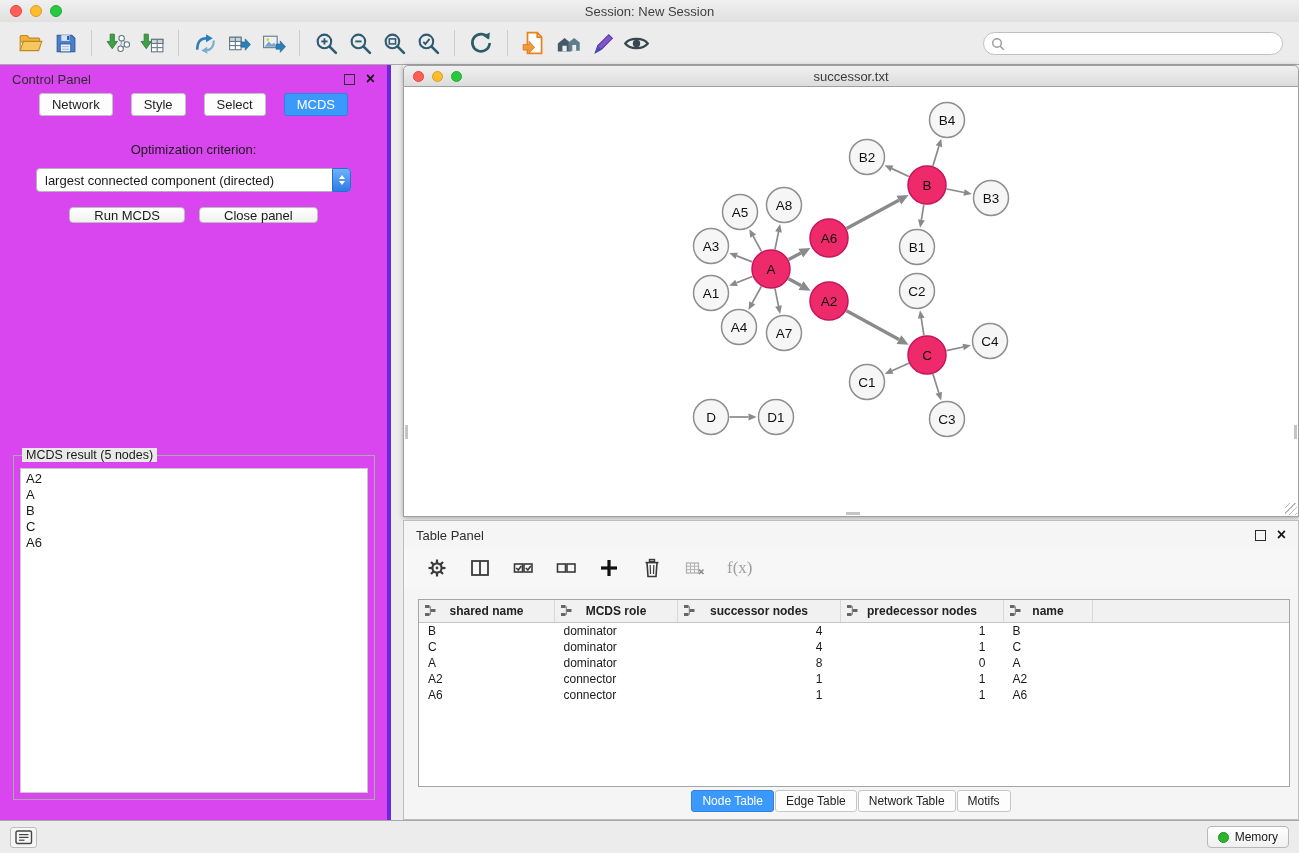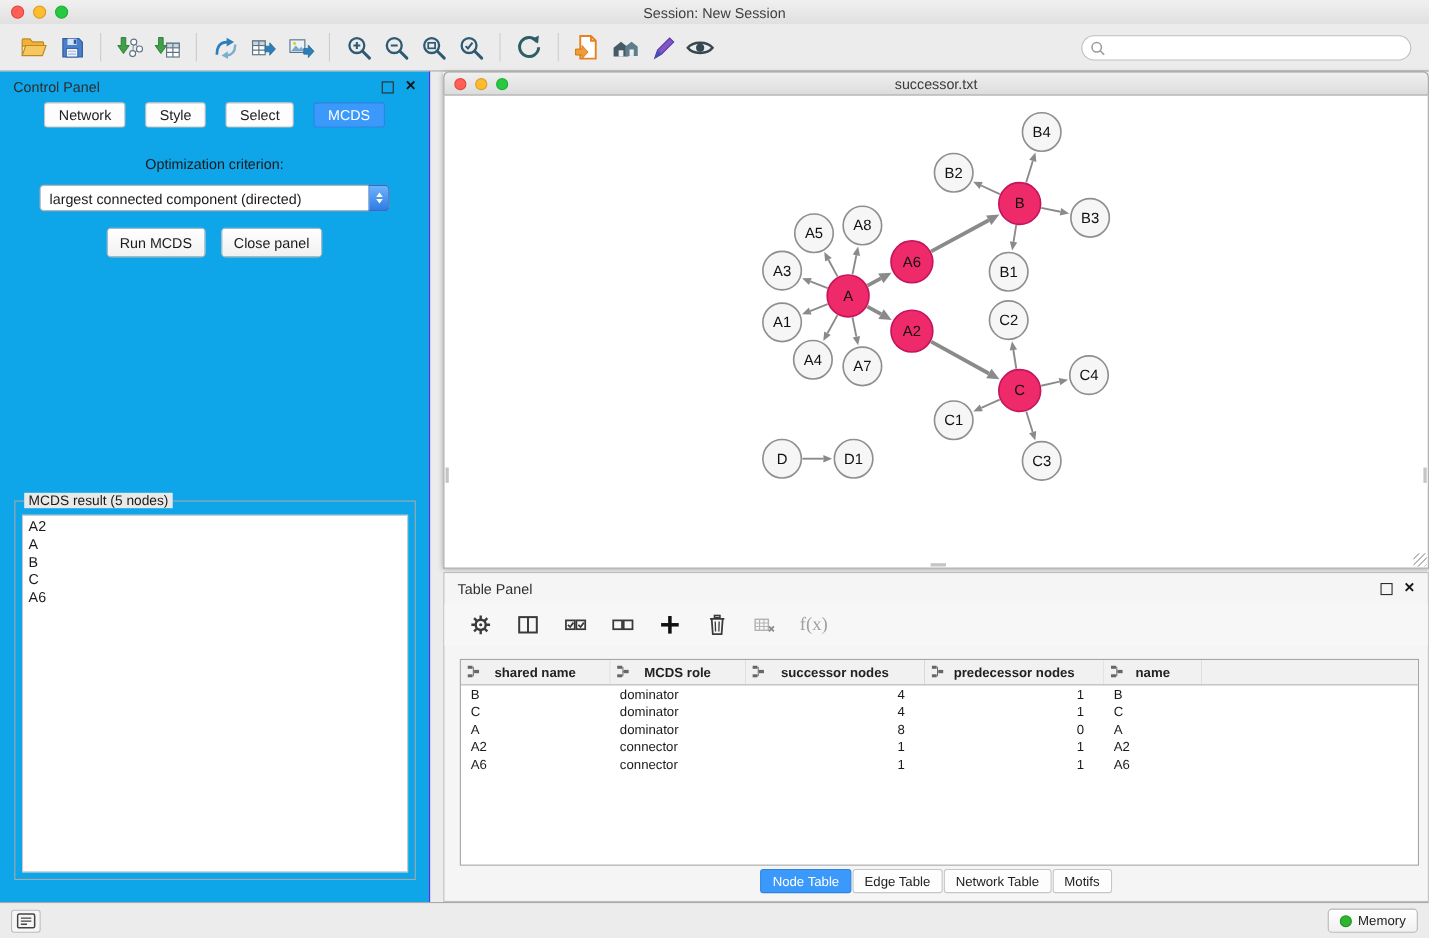--- a/index.html
+++ b/index.html
@@ -25,39 +25,39 @@
   .tsep{width:1px;height:26px;background:#cdcdcd;margin:0 9px}
   .search-wrap{margin-left:auto;position:relative;margin-right:2px}
   .search-wrap input{width:300px;height:23px;border:1px solid #bfbfbf;border-radius:12px;background:#fff;
                      padding:0 8px 0 26px;font-size:13px;outline:none;box-sizing:border-box}
   .search-wrap .sicon{position:absolute;left:8px;top:5px}
 
   
   .main{position:absolute;left:0;top:65px;width:1299px;height:755px}
 
   
-  .control-panel{position:absolute;left:0;top:0;width:391px;height:755px;background:#0ea5e9;
-                 border-right:1px solid #6d28d9;box-sizing:border-box}
+  .control-panel{position:absolute;left:0;top:0;width:391px;height:755px;background:#d946ef;
+                 border-right:4px solid #6d28d9;box-sizing:border-box}
   .panel-header{height:28px;display:flex;align-items:center;padding:0 12px;font-size:13px;color:#2e2e2e}
   .panel-controls{margin-left:auto;display:flex;align-items:center;gap:11px}
   .float-icon{width:9px;height:9px;border:1.5px solid #2c2c2c;display:inline-block}
   .close-x{font-size:16px;font-weight:700;line-height:10px;color:#151515}
   .cp-tabs{display:flex;justify-content:center;gap:18px;margin-top:0}
   .cp-tab{font-size:13px;padding:3px 12px;background:#fdfdfd;border:1px solid #c3c3c3;border-radius:3px;color:#222}
   .cp-tab.active{background:#3b99fc;border-color:#2d83e0;color:#fff}
   .opt-label{text-align:center;font-size:13px;margin-top:26px}
   .combo{margin:11px 36px 0;height:24px;background:#fff;border:1px solid #b4b4b4;border-radius:4px;
          display:flex;align-items:center;position:relative;font-size:13px;padding-left:8px;box-sizing:border-box}
   .combo-stepper{position:absolute;right:-1px;top:-1px;bottom:-1px;width:19px;border-radius:0 4px 4px 0;
                  background:linear-gradient(#6db3fb,#2e7ce5);display:flex;flex-direction:column;
                  align-items:center;justify-content:center;gap:2px;border:1px solid #2a6fd0;box-sizing:border-box}
   .combo-stepper .up{width:0;height:0;border-left:3.5px solid transparent;border-right:3.5px solid transparent;border-bottom:4.5px solid #fff}
   .combo-stepper .down{width:0;height:0;border-left:3.5px solid transparent;border-right:3.5px solid transparent;border-top:4.5px solid #fff}
   .btn-row{display:flex;justify-content:center;gap:14px;margin-top:15px}
-  .btn{height:27px;padding:0 11px;font-size:13px;background:linear-gradient(#ffffff,#f1f1f1);
+  .btn{height:16px;padding:0 24px;font-size:13px;background:linear-gradient(#ffffff,#f1f1f1);
        border:1px solid #bdbdbd;border-radius:4px;color:#1a1a1a}
   .result-box{position:absolute;left:13px;right:12px;top:390px;height:345px;border:1px solid #a9a9a9;
               padding:12px 6px 6px;box-sizing:border-box}
   .result-title{position:absolute;top:-8px;left:8px;background:#e9e9e9;padding:0 4px;font-size:12.5px}
   .result-list{background:#fff;border:1px solid #c9c9c9;height:100%;box-sizing:border-box;
                font-size:13px;padding:2px 5px;overflow:hidden}
   .result-item{line-height:16px}
 
   
   .network-window{position:absolute;left:403px;top:0;width:896px;height:452px;box-shadow:0 1px 5px rgba(0,0,0,.3)}

